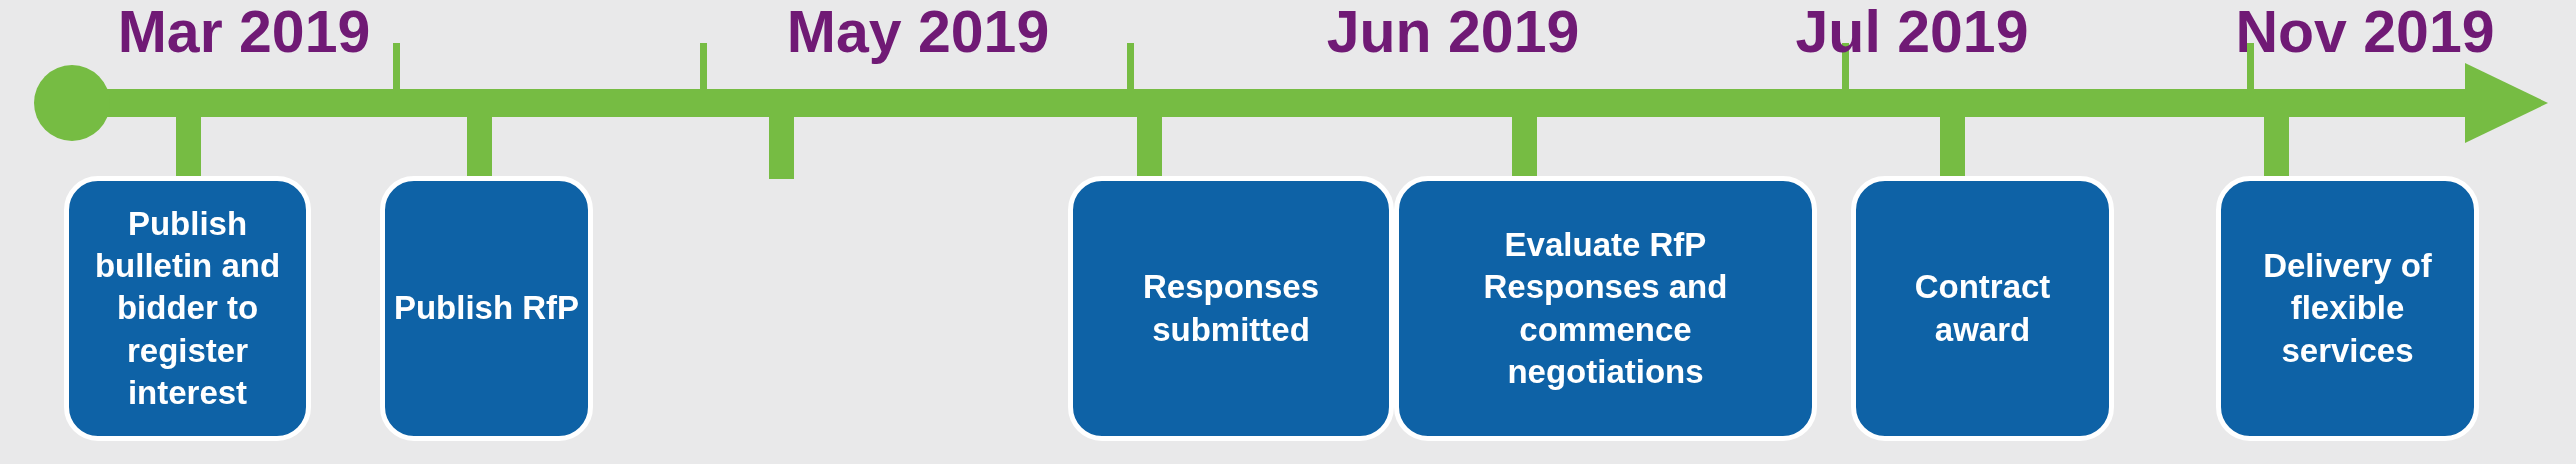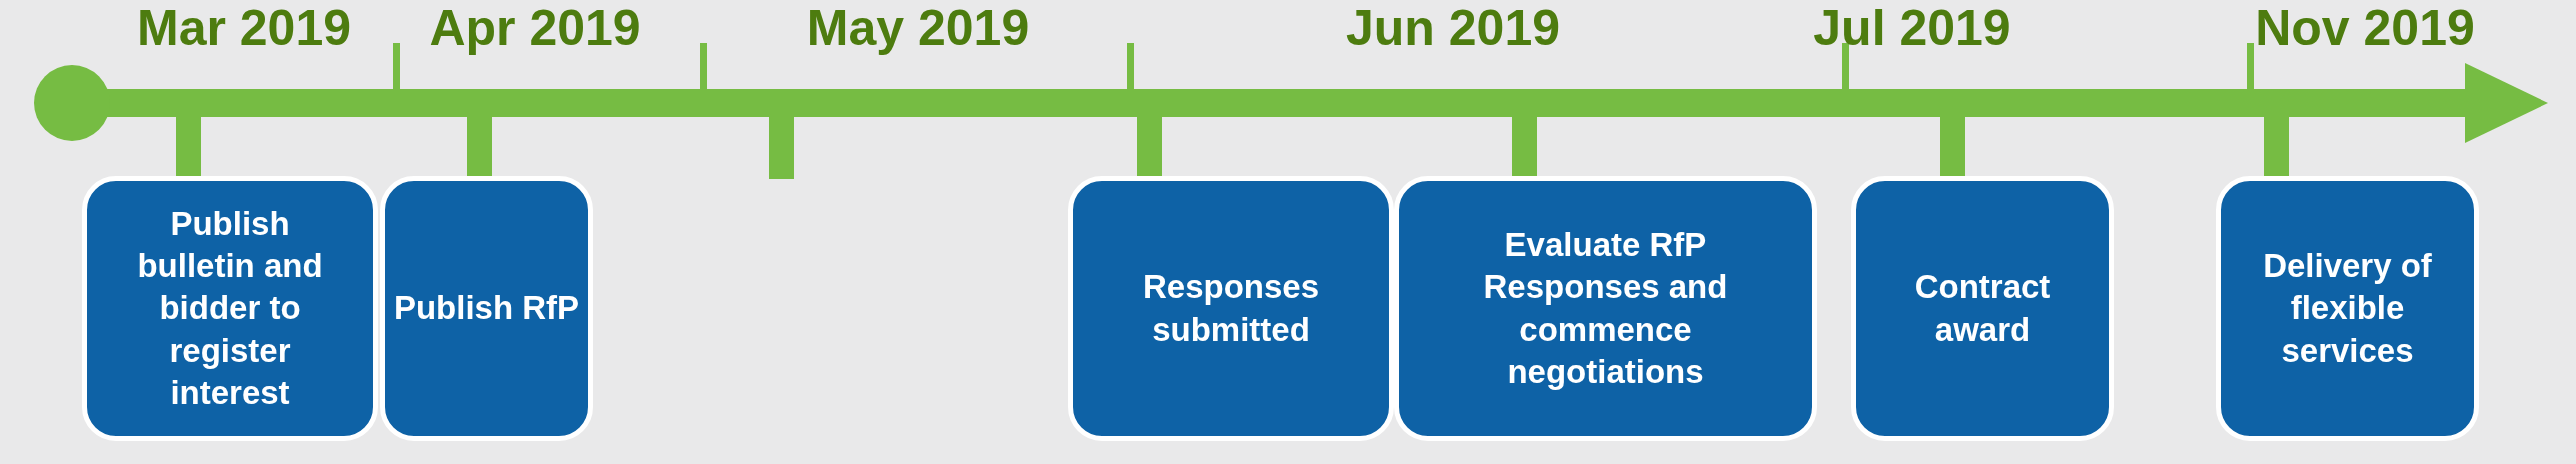--- a/index.html
+++ b/index.html
@@ -62,22 +62,22 @@
     width: 25px;
     height: 64px;
     background: #76bc43;
   }
 
   
   .month {
     position: absolute;
     top: 3px;
     transform: translateX(-50%);
-    color: #4d7c0f;
-    font-size: 50px;
+    color: #701a75;
+    font-size: 59px;
     font-weight: bold;
     line-height: 1;
     white-space: nowrap;
   }
 
   
   .box {
     position: absolute;
     top: 176px;
     height: 265px;
@@ -108,35 +108,34 @@
   <div class="start-dot"></div>
   <div class="arrow-head"></div>
 
   <div class="tick" style="left:393px"></div>
   <div class="tick" style="left:700px"></div>
   <div class="tick" style="left:1127px"></div>
   <div class="tick" style="left:1842px"></div>
   <div class="tick" style="left:2247px"></div>
 
   <div class="month" style="left:244px">Mar 2019</div>
-  <div class="month" style="left:535px">Apr 2019</div>
   <div class="month" style="left:918px">May 2019</div>
   <div class="month" style="left:1453px">Jun 2019</div>
   <div class="month" style="left:1912px">Jul 2019</div>
   <div class="month" style="left:2365px">Nov 2019</div>
 
   <div class="connector" style="left:176px"></div>
   <div class="connector" style="left:467px"></div>
   <div class="connector" style="left:769px"></div>
   <div class="connector" style="left:1137px"></div>
   <div class="connector" style="left:1512px"></div>
   <div class="connector" style="left:1940px"></div>
   <div class="connector" style="left:2264px"></div>
 
-  <div class="box" style="left:82px;width:296px">
+  <div class="box" style="left:64px;width:247px">
     <div class="box-label">Publish
 bulletin and
 bidder to
 register
 interest</div>
   </div>
   <div class="box" style="left:380px;width:213px">
     <div class="box-label">Publish RfP</div>
   </div>
   <div class="box" style="left:1068px;width:326px">

